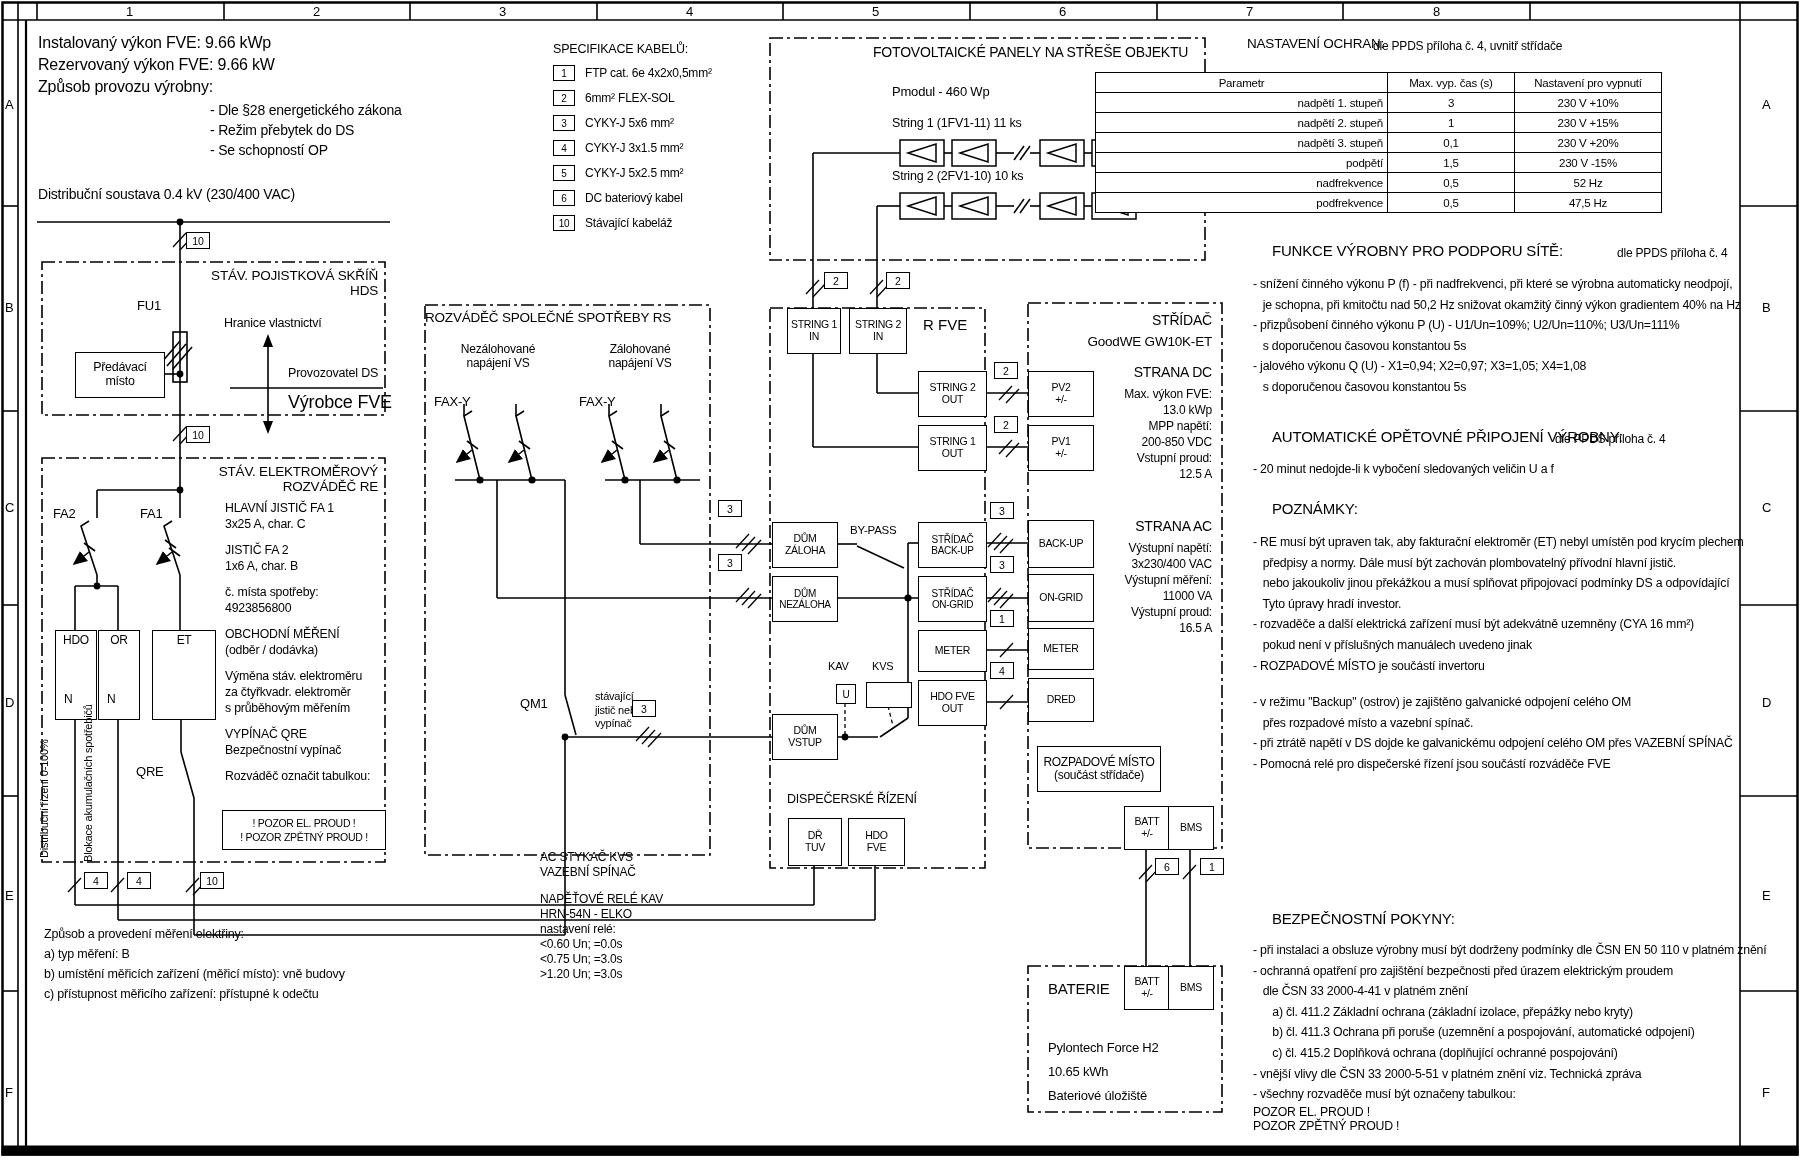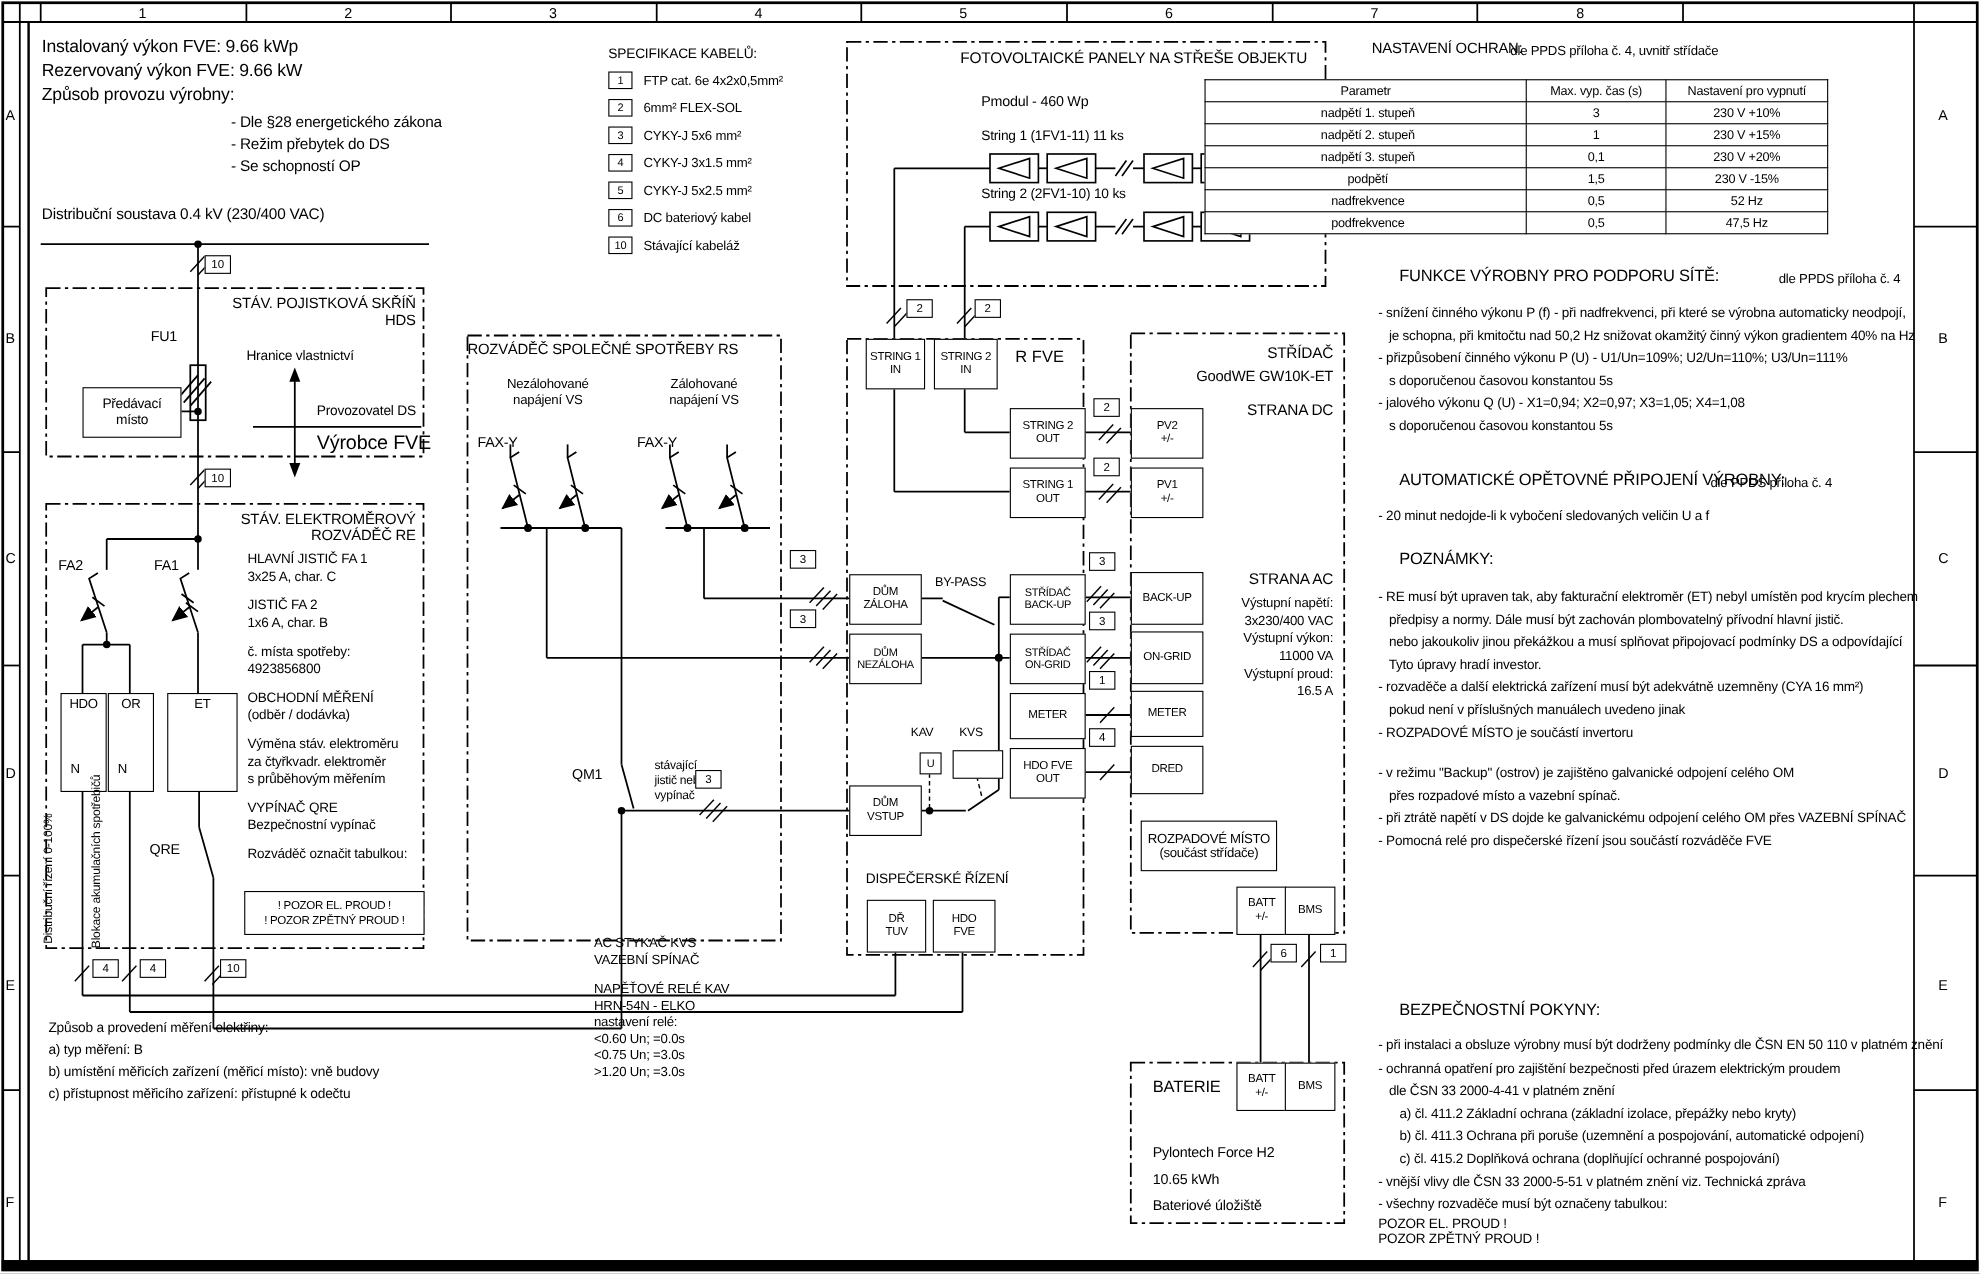--- a/index.html
+++ b/index.html
@@ -14,21 +14,21 @@
       letter-spacing:-0.3px;font-size:10.5px;z-index:3;}
   .bx .ln{white-space:pre;}
   .tag{position:absolute;width:22px;height:15px;border:1.5px solid #000;background:#fff;
        font-size:10.5px;display:flex;align-items:center;justify-content:center;z-index:4;}
   .stag{display:inline-flex;width:20px;height:14px;border:1.5px solid #000;background:#fff;
         font-size:10px;align-items:center;justify-content:center;flex:0 0 auto;}
   .spec-item{display:flex;gap:10px;align-items:center;margin-top:9px;font-size:12px;letter-spacing:-0.2px;}
   table.prot{position:absolute;left:1095px;top:72px;border-collapse:collapse;z-index:3;background:#fff;}
   .prot td,.prot th{border:1.5px solid #000;font-weight:normal;font-size:11.5px;height:19px;
        padding:0 4px;letter-spacing:-0.2px;text-align:center;}
-  .prot td.pl{text-align:center;padding-left:8px;}
+  .prot td.pl{text-align:right;padding-left:8px;}
   .rblk .ln{line-height:20.6px;font-size:12.3px;}
   .reinfo .ln{line-height:16px;font-size:12.3px;}
   .reinfo .ln:nth-child(3),.reinfo .ln:nth-child(5),.reinfo .ln:nth-child(7),
   .reinfo .ln:nth-child(9),.reinfo .ln:nth-child(12),.reinfo .ln:nth-child(14){margin-top:10px;}
   .notesb .ln:nth-child(8){margin-top:16px;}
   .safetyb .ln:nth-child(9),.safetyb .ln:nth-child(10){line-height:14.5px;}
   .kvsb .ln{line-height:15px;font-size:12px;}
   .kvsb .ln:nth-child(3){margin-top:12px;}
   .measb .ln{line-height:20px;font-size:12.5px;}
   .qnote .ln{line-height:13.5px;font-size:11px;}
@@ -631,27 +631,35 @@
 </div>
 <div class="bx" style="left:1028px;top:628px;width:64px;height:40px">
   <div class="ln">METER</div>
 </div>
 <div class="bx" style="left:1028px;top:678px;width:64px;height:42px">
   <div class="ln">DRED</div>
 </div>
 <div class="blk rt" style="left:1080px;top:364px;width:132px">
   <div class="ln" style="font-size:14px">STRANA DC</div>
 </div>
+<div class="blk rt" style="left:1040px;top:386px;width:172px">
+  <div class="ln" style="font-size:12px;line-height:16px">Max. výkon FVE:</div>
+  <div class="ln" style="font-size:12px;line-height:16px">13.0 kWp</div>
+  <div class="ln" style="font-size:12px;line-height:16px">MPP napětí:</div>
+  <div class="ln" style="font-size:12px;line-height:16px">200-850 VDC</div>
+  <div class="ln" style="font-size:12px;line-height:16px">Vstupní proud:</div>
+  <div class="ln" style="font-size:12px;line-height:16px">12.5 A</div>
+</div>
 <div class="blk rt" style="left:1080px;top:518px;width:132px">
   <div class="ln" style="font-size:14px">STRANA AC</div>
 </div>
 <div class="blk rt" style="left:1040px;top:540px;width:172px">
   <div class="ln" style="font-size:12px;line-height:16px">Výstupní napětí:</div>
   <div class="ln" style="font-size:12px;line-height:16px">3x230/400 VAC</div>
-  <div class="ln" style="font-size:12px;line-height:16px">Výstupní výkon:</div>
+  <div class="ln" style="font-size:12px;line-height:16px">Výstupní měření:</div>
   <div class="ln" style="font-size:12px;line-height:16px">11000 VA</div>
   <div class="ln" style="font-size:12px;line-height:16px">Výstupní proud:</div>
   <div class="ln" style="font-size:12px;line-height:16px">16.5 A</div>
 </div>
 <div class="bx" style="left:1037px;top:746px;width:122px;height:44px;font-size:12px">
   <div class="ln">ROZPADOVÉ MÍSTO</div>
   <div class="ln">(součást střídače)</div>
 </div>
 <div class="bx" style="left:1124px;top:806px;width:44px;height:42px">
   <div class="ln">BATT</div>

